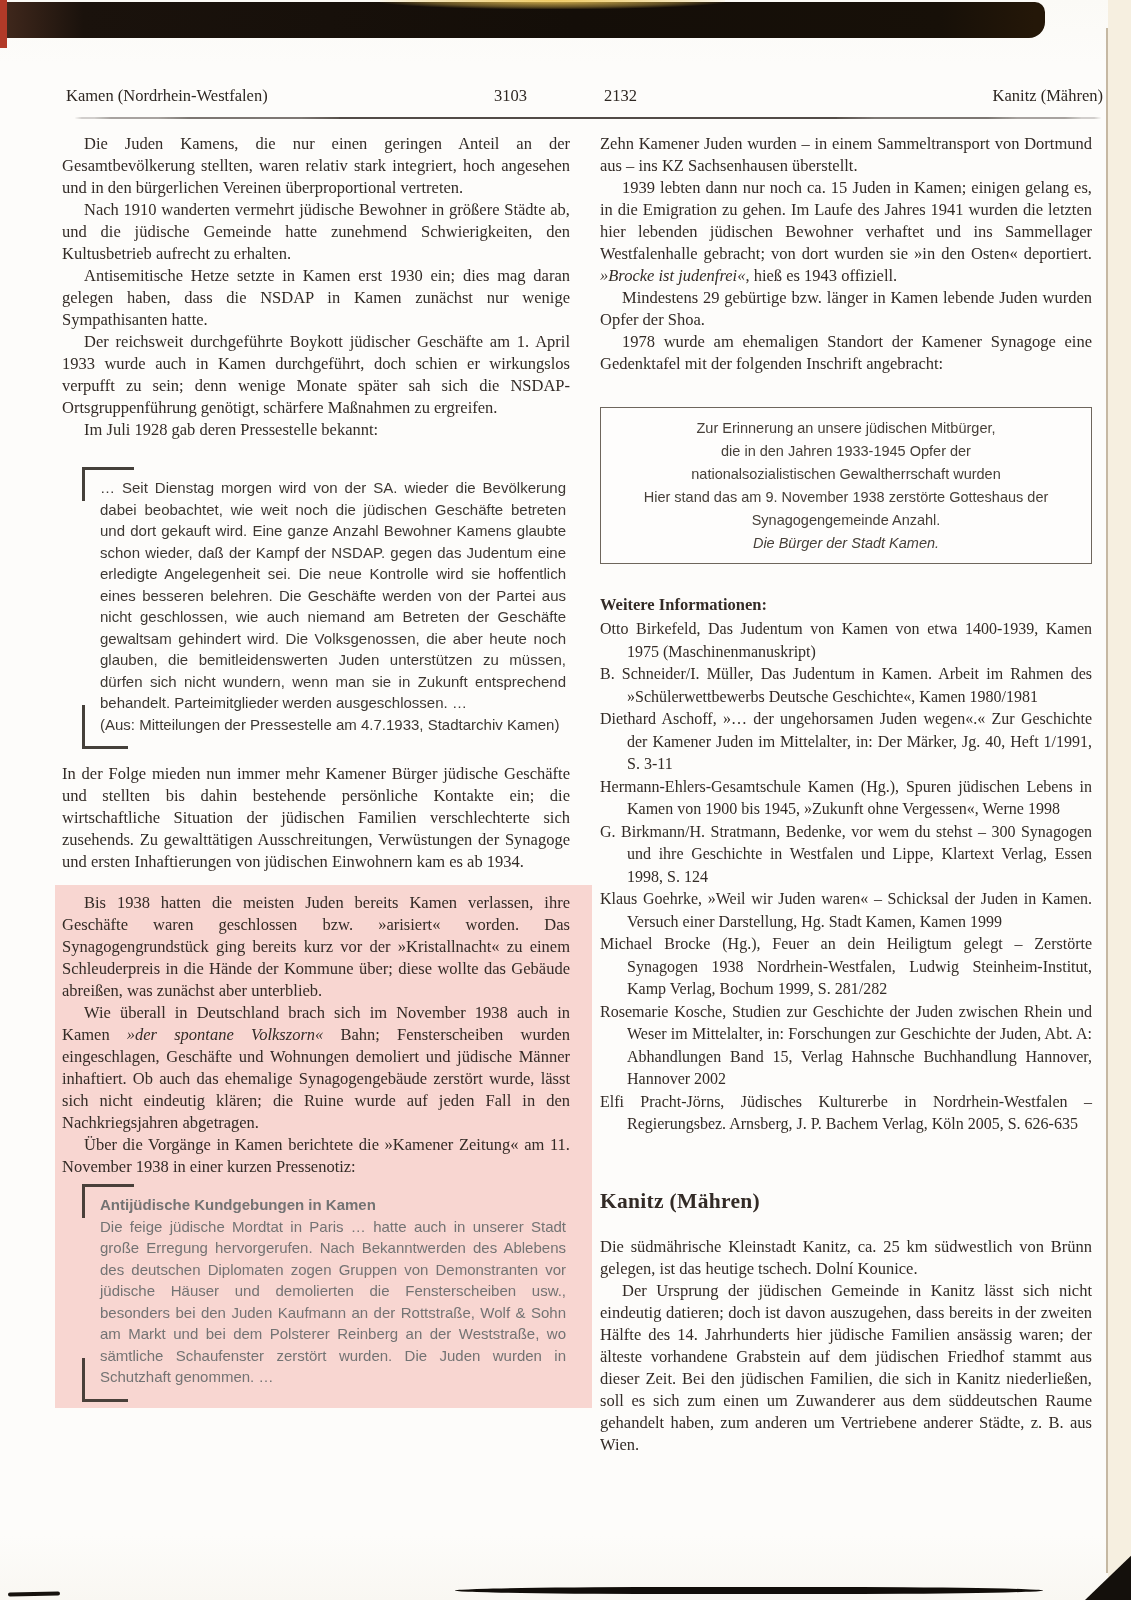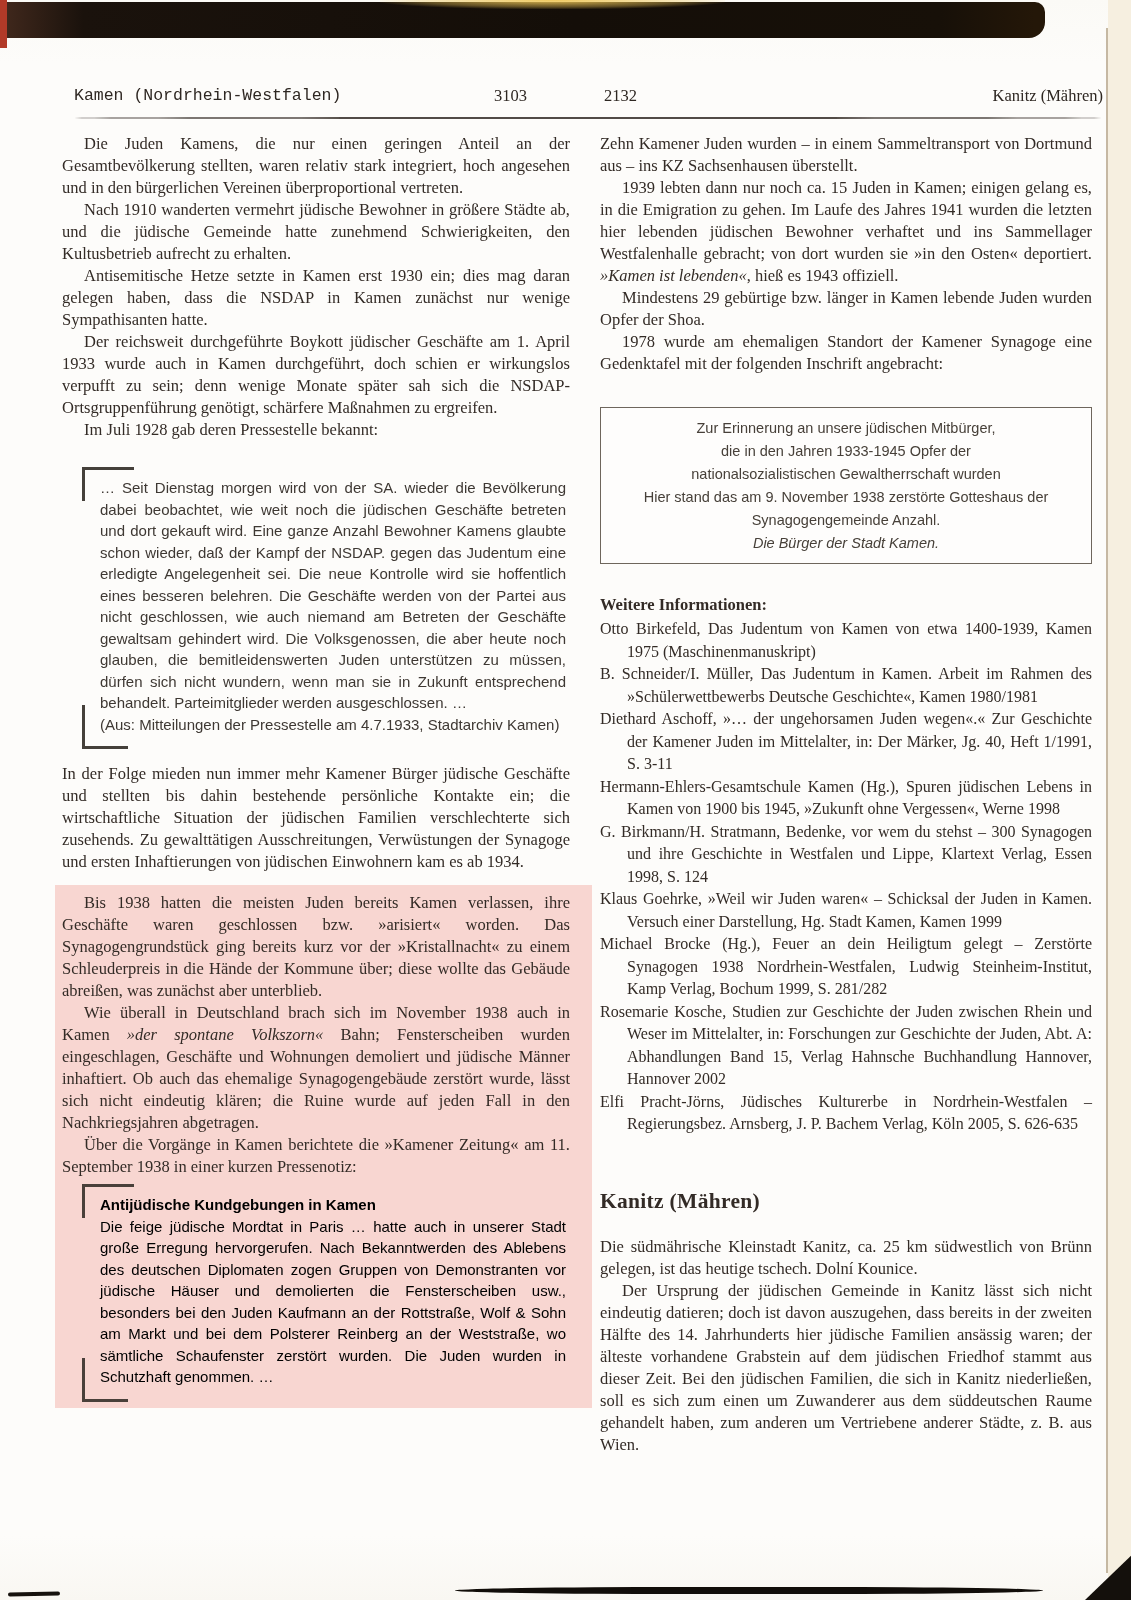--- a/index.html
+++ b/index.html
@@ -19,21 +19,21 @@
   .red-mark { position:absolute; left:0; top:0; width:7px; height:48px; background:#b23a28; }
   .edge-strip { position:absolute; right:0; top:0; width:23px; height:1600px; background:#f6efe0; }
   .edge-line { position:absolute; left:1106px; top:28px; width:2px; height:1545px; background:#b3a286; opacity:.75; }
   .corner-shadow { position:absolute; left:1085px; top:1552px; width:46px; height:48px; background:#14100c;
             clip-path:polygon(100% 8%, 100% 100%, 0 100%); }
   .bottom-shadow-a { position:absolute; left:8px; top:1592px; width:52px; height:4px; background:#16120e; border-radius:2px; transform:rotate(-1deg); }
   .bottom-shadow-b { position:absolute; left:455px; top:1587px; width:588px; height:7px; background:#110d09; border-radius:50% / 65%; }
 
   
   .pagehead { position:absolute; top:86px; left:0; width:1131px; height:24px; font-size:16.5px; color:#2e2722; }
-  .ph-left   { position:absolute; left:74px;font-family:Liberation Mono, monospace; }
+  .ph-left   { position:absolute; left:66px; }
   .ph-pl     { position:absolute; left:494px; }
   .ph-pr     { position:absolute; left:604px; }
   .ph-right  { position:absolute; right:28px; }
   .head-rule { position:absolute; top:117px; left:72px; width:1032px; border-top:2px solid rgba(52,44,38,.85); border-radius:50%; }
 
   
   .col { position:absolute; top:133px; font-size:16.5px; line-height:22px; text-align:justify; }
   .col-left  { left:62px;  width:508px; }
   .col-right { left:600px; width:492px; }
   p.ind { text-indent:22px; }
@@ -43,21 +43,21 @@
   .quote { position:relative; margin:36px 4px 0 38px; font-family:"Liberation Sans", sans-serif;
            font-size:15px; line-height:21.5px; color:#3e3833; text-align:justify; }
   .bracket-top { position:absolute; top:-10px; left:-18px; width:52px; height:34px;
            border-top:3px solid #45403a; border-left:3px solid #45403a; }
   .bracket-bottom { position:absolute; bottom:-14px; left:-18px; width:46px; height:44px;
            border-left:3px solid #45403a; border-bottom:3px solid #45403a; }
   .quote .qtitle { font-weight:bold; }
 
   
   .pink-wrap { background:#f8d6d1; margin:12px -22px 0 -7px; padding:7px 22px 20px 7px; }
-  .pink-wrap .quote { color:#000000; margin-top:16px; }
+  .pink-wrap .quote { color:#737373; margin-top:16px; }
   .pink-wrap .bracket-top, .pink-wrap .bracket-bottom { border-color:#4a403a; }
 
   
   .plaque { margin-top:32px; border:1px solid #6e665c; background:rgba(255,255,255,.4);
             padding:9px 4px 8px; text-align:center; font-family:"Liberation Sans", sans-serif;
             font-size:14.5px; line-height:23px; color:#474039; }
 
   
   .refs-h { font-size:16.5px; font-weight:bold; margin:30px 0 2px; text-align:left; }
   .ref { font-size:16px; line-height:22.5px; padding-left:27px; text-indent:-27px; }
@@ -99,34 +99,34 @@
       <p>… Seit Dienstag morgen wird von der SA. wieder die Bevölkerung dabei beobachtet, wie weit noch die jüdischen Geschäfte betreten und dort gekauft wird. Eine ganze Anzahl Bewohner Kamens glaubte schon wieder, daß der Kampf der NSDAP. gegen das Judentum eine erledigte Angelegenheit sei. Die neue Kontrolle wird sie hoffentlich eines besseren belehren. Die Geschäfte werden von der Partei aus nicht geschlossen, wie auch niemand am Betreten der Geschäfte gewaltsam gehindert wird. Die Volksgenossen, die aber heute noch glauben, die bemitleidenswerten Juden unterstützen zu müssen, dürfen sich nicht wundern, wenn man sie in Zukunft entsprechend behandelt. Parteimitglieder werden ausgeschlossen. …</p>
       <p class="qsrc">(Aus: Mitteilungen der Pressestelle am 4.7.1933, Stadtarchiv Kamen)</p>
       <div class="bracket-bottom"></div>
     </div>
 
     <p style="margin-top:28px;">In der Folge mieden nun immer mehr Kamener Bürger jüdische Geschäfte und stellten bis dahin bestehende persönliche Kontakte ein; die wirtschaftliche Situation der jüdischen Familien verschlechterte sich zusehends. Zu gewalttätigen Ausschreitungen, Verwüstungen der Synagoge und ersten Inhaftierungen von jüdischen Einwohnern kam es ab 1934.</p>
 
     <div class="pink-wrap">
       <p class="ind">Bis 1938 hatten die meisten Juden bereits Kamen verlassen, ihre Geschäfte waren geschlossen bzw. »arisiert« worden. Das Synagogengrundstück ging bereits kurz vor der »Kristallnacht« zu einem Schleuderpreis in die Hände der Kommune über; diese wollte das Gebäude abreißen, was zunächst aber unterblieb.</p>
       <p class="ind"><span>Wie überall in Deutschland brach sich im November 1938 auch in Kamen </span><i>»der spontane Volkszorn«</i><span> Bahn; Fensterscheiben wurden eingeschlagen, Geschäfte und Wohnungen demoliert und jüdische Männer inhaftiert. Ob auch das ehemalige Synagogengebäude zerstört wurde, lässt sich nicht eindeutig klären; die Ruine wurde auf jeden Fall in den Nachkriegsjahren abgetragen.</span></p>
-      <p class="ind">Über die Vorgänge in Kamen berichtete die »Kamener Zeitung« am 11. September 1938 in einer kurzen Pressenotiz:</p>
+      <p class="ind">Über die Vorgänge in Kamen berichtete die »Kamener Zeitung« am 11. November 1938 in einer kurzen Pressenotiz:</p>
 
       <div class="quote">
         <div class="bracket-top"></div>
         <p class="qtitle">Antijüdische Kundgebungen in Kamen</p>
         <p>Die feige jüdische Mordtat in Paris … hatte auch in unserer Stadt große Erregung hervorgerufen. Nach Bekanntwerden des Ablebens des deutschen Diplomaten zogen Gruppen von Demonstranten vor jüdische Häuser und demolierten die Fensterscheiben usw., besonders bei den Juden Kaufmann an der Rottstraße, Wolf &amp; Sohn am Markt und bei dem Polsterer Reinberg an der Weststraße, wo sämtliche Schaufenster zerstört wurden. Die Juden wurden in Schutzhaft genommen. …</p>
         <div class="bracket-bottom"></div>
       </div>
     </div>
   </div>
 
   <div class="col col-right">
     <p>Zehn Kamener Juden wurden – in einem Sammeltransport von Dortmund aus – ins KZ Sachsenhausen überstellt.</p>
-    <p class="ind"><span>1939 lebten dann nur noch ca. 15 Juden in Kamen; einigen gelang es, in die Emigration zu gehen. Im Laufe des Jahres 1941 wurden die letzten hier lebenden jüdischen Bewohner verhaftet und ins Sammellager Westfalenhalle gebracht; von dort wurden sie »in den Osten« deportiert. </span><i>»Kamen ist lebenden«</i><span>, hieß es 1943 offiziell.</span></p>
+    <p class="ind"><span>1939 lebten dann nur noch ca. 15 Juden in Kamen; einigen gelang es, in die Emigration zu gehen. Im Laufe des Jahres 1941 wurden die letzten hier lebenden jüdischen Bewohner verhaftet und ins Sammellager Westfalenhalle gebracht; von dort wurden sie »in den Osten« deportiert. </span><i>»Brocke ist judenfrei«</i><span>, hieß es 1943 offiziell.</span></p>
     <p class="ind">Mindestens 29 gebürtige bzw. länger in Kamen lebende Juden wurden Opfer der Shoa.</p>
     <p class="ind">1978 wurde am ehemaligen Standort der Kamener Synagoge eine Gedenktafel mit der folgenden Inschrift angebracht:</p>
 
     <div class="plaque">
       <div>Zur Erinnerung an unsere jüdischen Mitbürger,</div>
       <div>die in den Jahren 1933-1945 Opfer der</div>
       <div>nationalsozialistischen Gewaltherrschaft wurden</div>
       <div>Hier stand das am 9. November 1938 zerstörte Gotteshaus der</div>
       <div>Synagogengemeinde Anzahl.</div>
       <div><i>Die Bürger der Stadt Kamen.</i></div>

